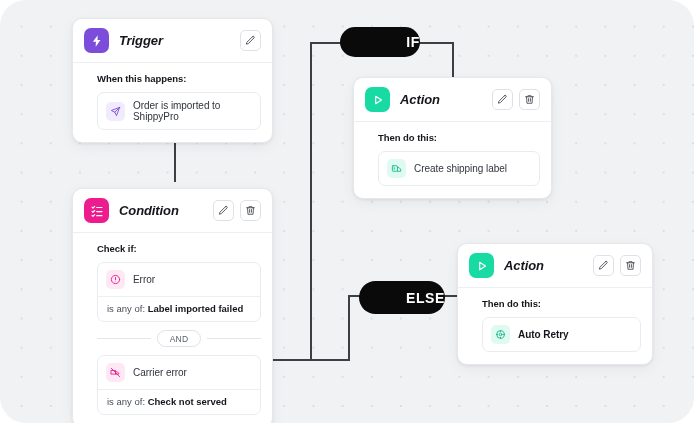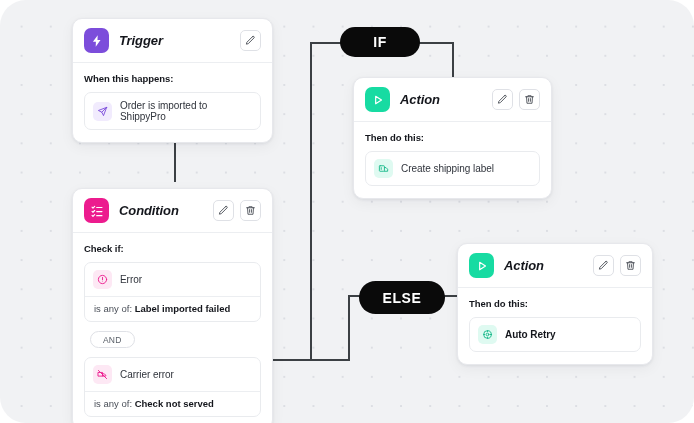--- a/index.html
+++ b/index.html
@@ -34,21 +34,21 @@
   .conn.h { height: 2px; }
 
   
   .badge {
     position: absolute;
     background: #0a0a0a;
     color: #ffffff;
     border-radius: 999px;
     display: flex;
     align-items: center;
-    justify-content: center;
+    justify-content: flex-end;
     font-weight: bold;
     letter-spacing: 0.6px;
     z-index: 6;
   }
 
   
   .card {
     position: absolute;
     background: #ffffff;
     border: 1px solid #e7e8ec;
@@ -94,21 +94,21 @@
     border: 1px solid #dfe1e6;
     border-radius: 5px;
     background: #ffffff;
     display: flex;
     align-items: center;
     justify-content: center;
     cursor: pointer;
   }
   .icon-btn svg { display: block; }
 
-  .card-body { padding: 10px 11px 12px 11px; }
+  .card-body { padding: 10px 11px 12px 24px; }
 
   .body-label {
     font-size: 9.5px;
     font-weight: bold;
     color: #14161c;
     margin-bottom: 8px;
     letter-spacing: -0.05px;
   }
 
   
@@ -148,23 +148,22 @@
     border-top: 1px solid #eceef1;
     padding: 6px 9px 7px 9px;
     font-size: 9.5px;
     color: #4a4f58;
   }
   .inner-sub b { color: #14161c; }
 
   
   .and-divider {
     display: flex;
-    align-items: flex-start;
+    align-items: center;
     margin: 8px 0;
-    flex-direction: column;
   }
   .and-line { flex: 1 1 auto; height: 1px; background: #e4e6ea; }
   .and-pill {
     border: 1px solid #dfe1e6;
     border-radius: 999px;
     background: #ffffff;
     font-size: 8.5px;
     color: #5a6069;
     padding: 2.5px 12px;
     margin: 0 6px;

